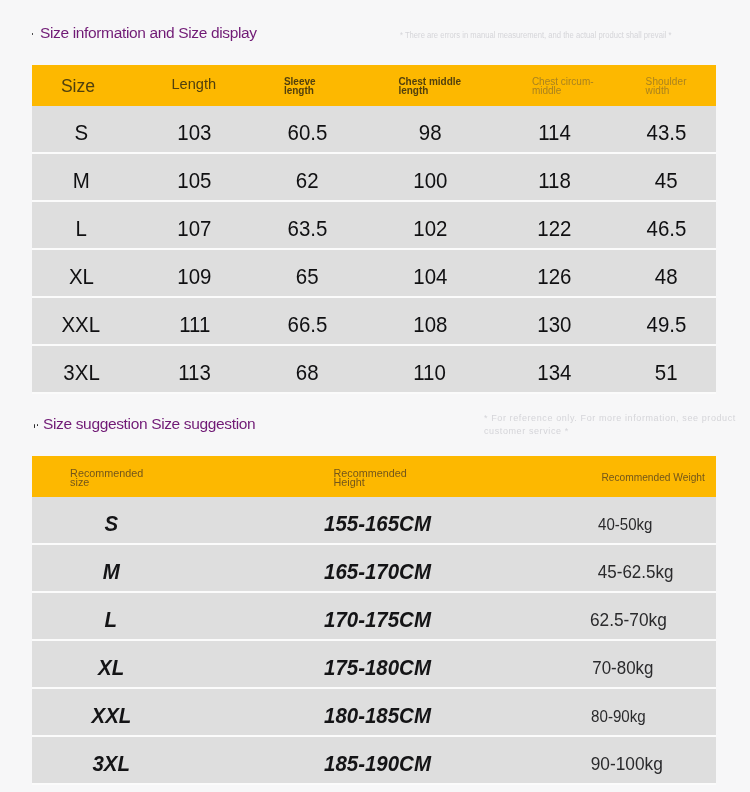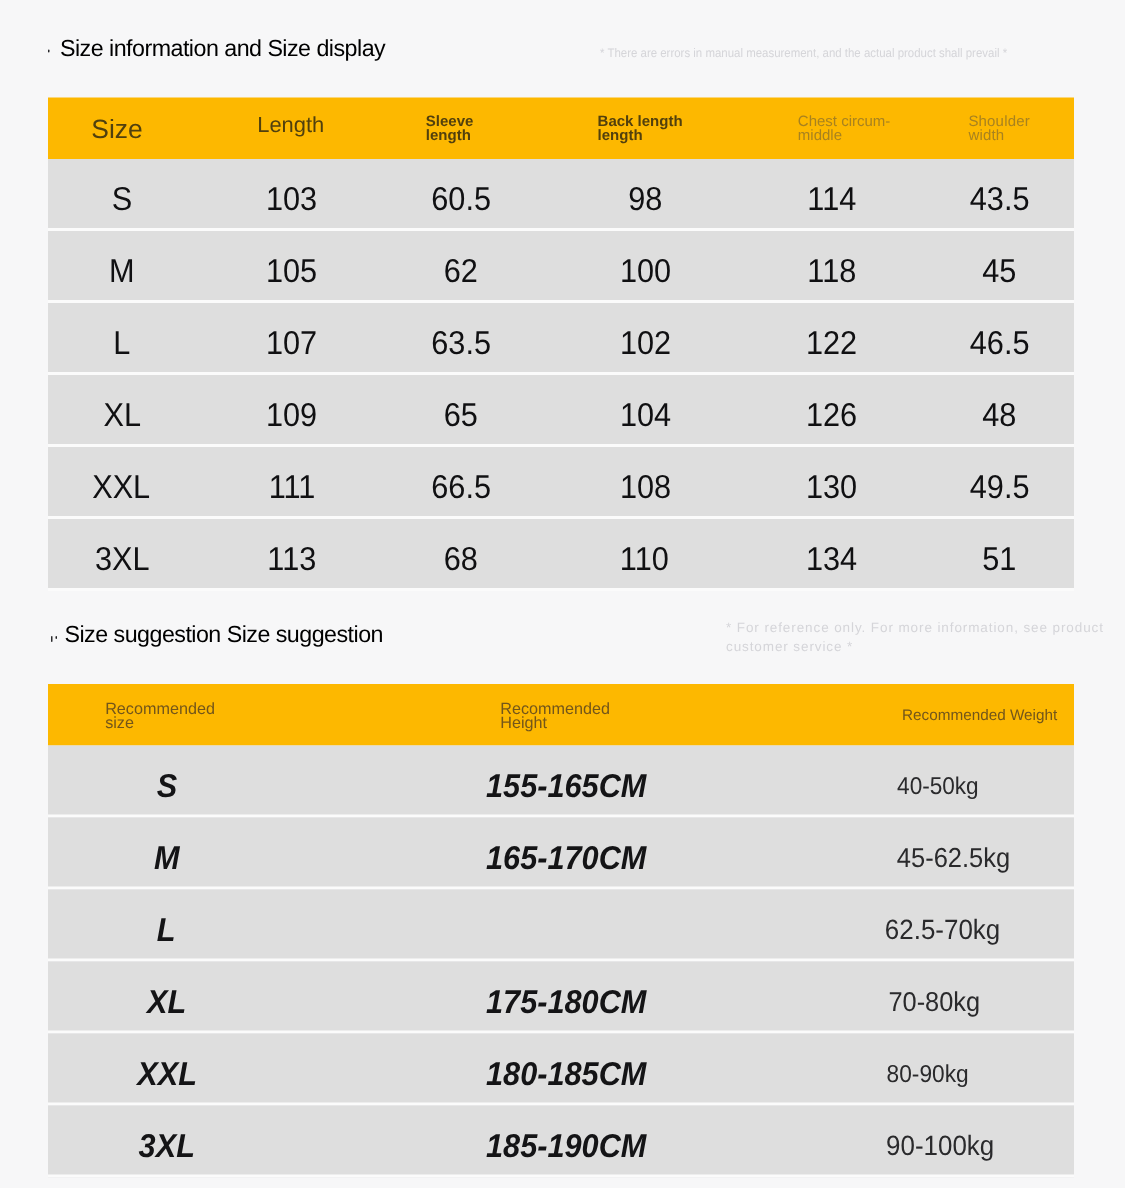--- a/index.html
+++ b/index.html
@@ -4,21 +4,21 @@
 <title>Size Chart</title>
 <style>
   html, body { margin:0; padding:0; }
   body {
     width: 750px; height: 792px;
     background: #f7f7f8;
     font-family: "Liberation Sans", sans-serif;
     overflow: hidden; position: relative;
     will-change: opacity;
   }
-  .sec-title { position:absolute; font-size:15.5px; color:#000000; white-space:nowrap;
+  .sec-title { position:absolute; font-size:15.5px; color:#701a75; white-space:nowrap;
                letter-spacing:-0.35px; }
   .bullet { position:absolute; width:1.9px; height:2.7px; border-radius:50%; background:#1f1f21; }
   .bullet2 { position:absolute; width:1.5px; height:4.8px; border-radius:0.7px; background:#2c2c2e; }
   .bullet3 { position:absolute; width:1.7px; height:2px; border-radius:50%; background:#1f1f21; }
   .note { position:absolute; color:#d5d5d9; white-space:nowrap; }
   .note1 { font-size:8.3px; line-height:10px; transform:scaleX(0.92); transform-origin:left top; }
   .note2 { font-size:9px; line-height:13px; letter-spacing:0.6px; }
   .tbl { position:absolute; left:32px; width:684px; }
   .thead { position:relative; background:#fdb800; }
   .trow { position:relative; background:#dedede; }
@@ -70,21 +70,21 @@
         <span class="h-len">Length</span>
       </div>
     <div class="cell lft" style="left:251.9px;width:130px;">
         <span class="h-sm-b">
           <span class="hline">Sleeve</span>
           <span class="hline">length</span>
         </span>
       </div>
     <div class="cell lft" style="left:366.4px;width:130px;">
         <span class="h-sm-b">
-          <span class="hline">Back length</span>
+          <span class="hline">Chest middle</span>
           <span class="hline">length</span>
         </span>
       </div>
     <div class="cell lft" style="left:499.9px;width:130px;">
         <span class="h-sm-l">
           <span class="hline">Chest circum-</span>
           <span class="hline">middle</span>
         </span>
       </div>
     <div class="cell lft" style="left:613.6px;width:130px;">
@@ -265,20 +265,23 @@
       </div>
     <div class="cell ctr" style="left:513.4px;width:180px;">
         <span class="d2w sx down2 w1">45-62.5kg</span>
       </div>
     <div class="sep"></div>
   </div>
   <div class="trow">
     <div class="cell ctr" style="left:-11.1px;width:180px;">
         <span class="d2s sx down2">L</span>
       </div>
+    <div class="cell ctr" style="left:255.3px;width:180px;">
+        <span class="d2h sx down2">170-175CM</span>
+      </div>
     <div class="cell ctr" style="left:506.6px;width:180px;">
         <span class="d2w sx down2 w2">62.5-70kg</span>
       </div>
     <div class="sep"></div>
   </div>
   <div class="trow">
     <div class="cell ctr" style="left:-11.1px;width:180px;">
         <span class="d2s sx down2">XL</span>
       </div>
     <div class="cell ctr" style="left:255.3px;width:180px;">

